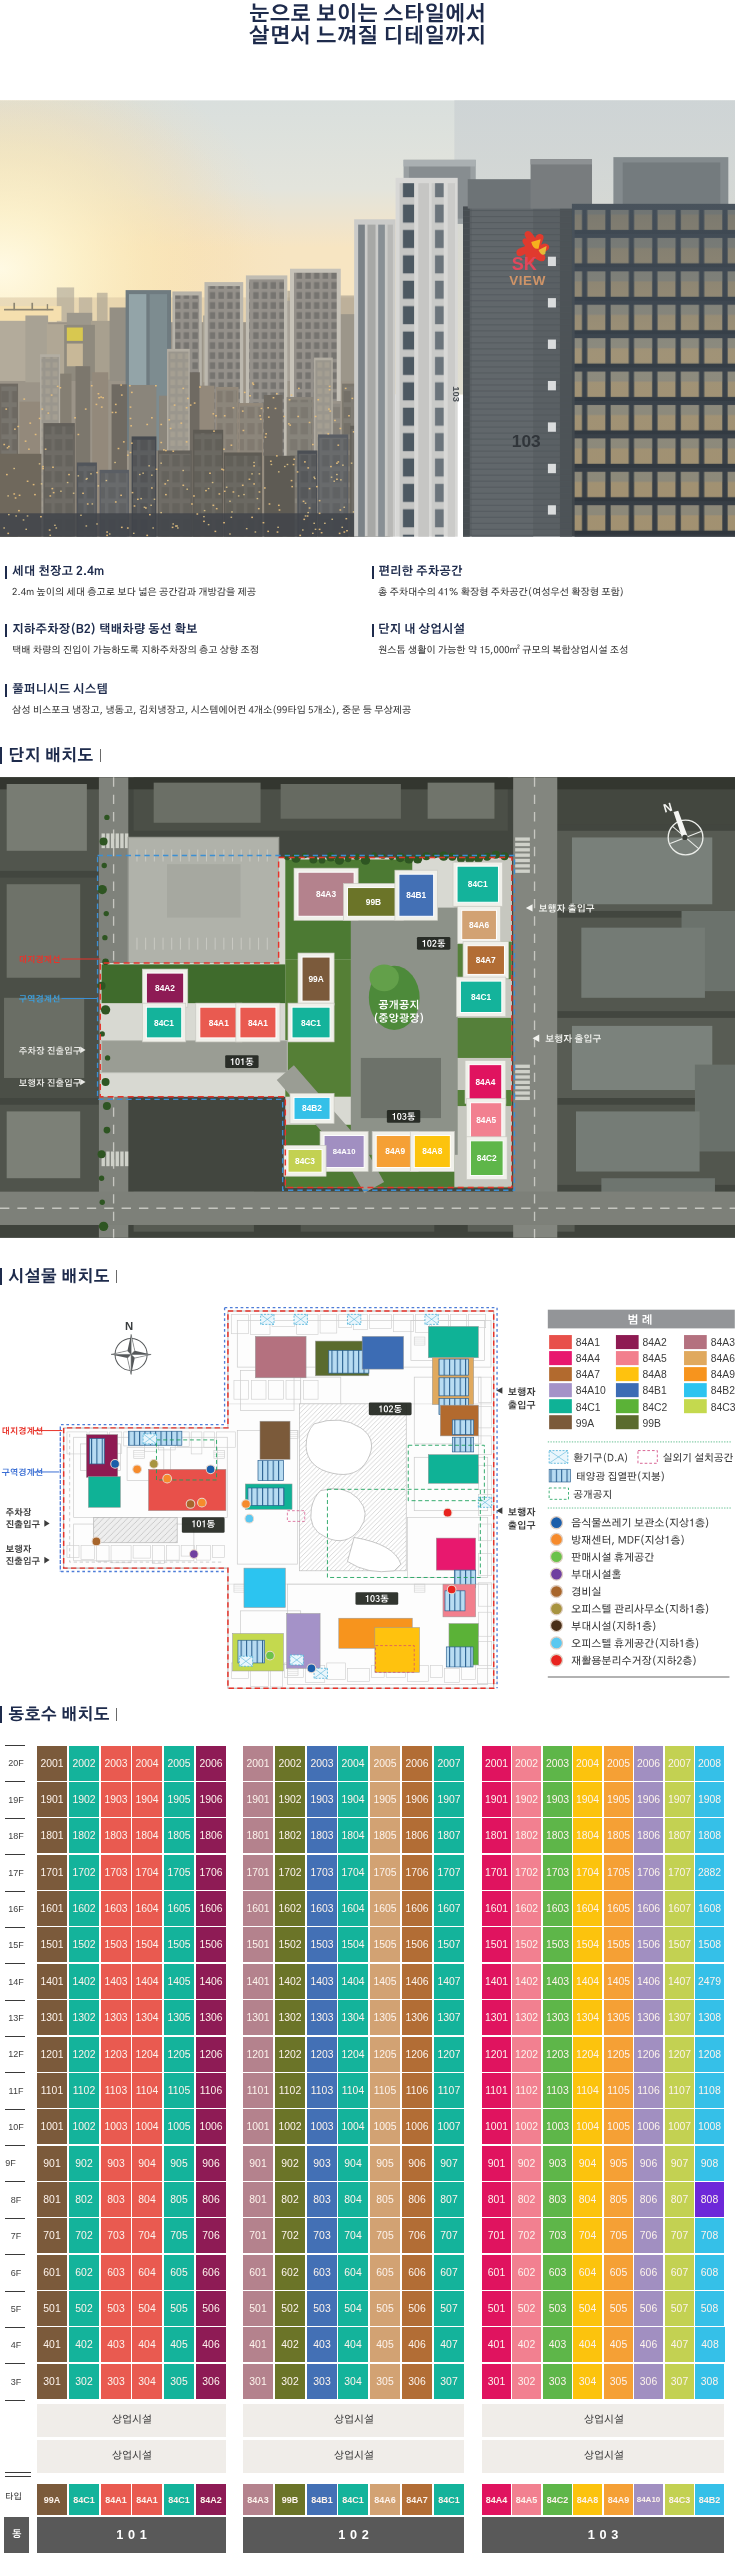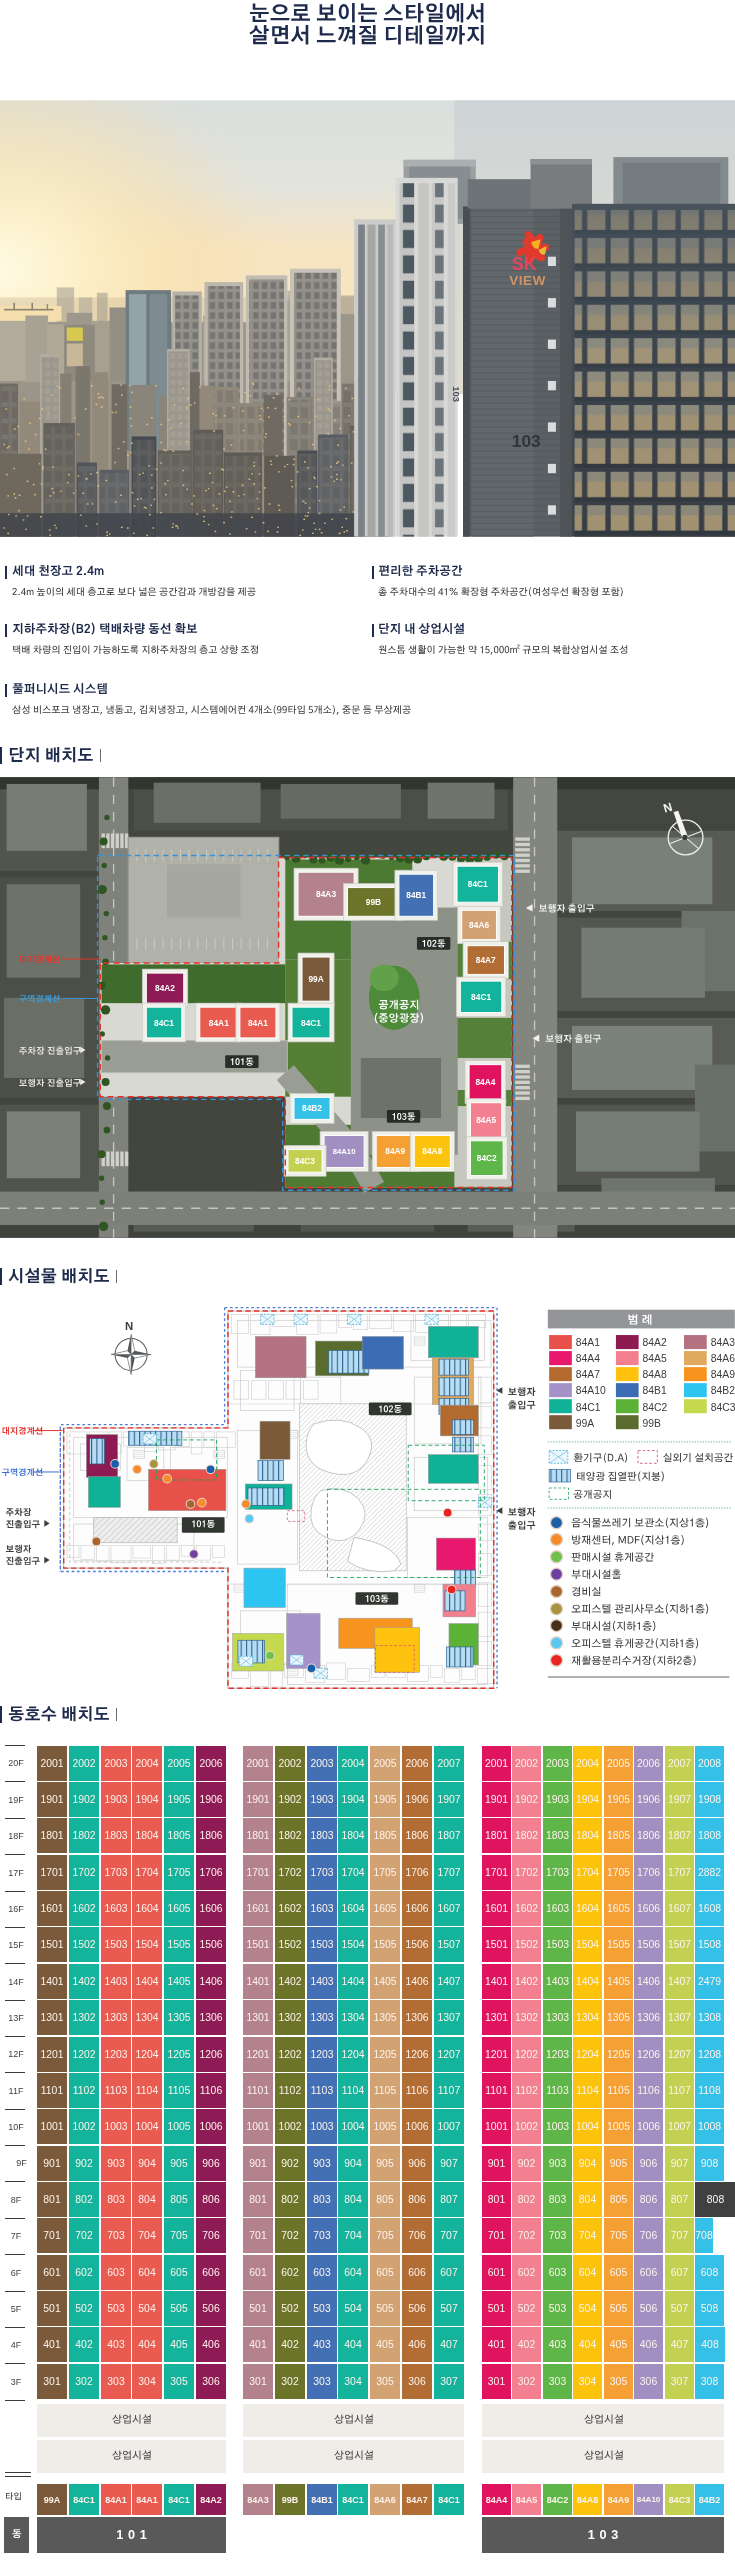--- a/index.html
+++ b/index.html
@@ -1947,21 +1947,21 @@
     <div class="abs" style="left:5.3px;top:1795px;width:21.4px;text-align:center;font-size:9px;color:#3f3f3f">19F</div>
     <div class="abs" style="left:5.3px;top:1831px;width:21.4px;text-align:center;font-size:9px;color:#3f3f3f">18F</div>
     <div class="abs" style="left:5.3px;top:1868px;width:21.4px;text-align:center;font-size:9px;color:#3f3f3f">17F</div>
     <div class="abs" style="left:5.3px;top:1904px;width:21.4px;text-align:center;font-size:9px;color:#3f3f3f">16F</div>
     <div class="abs" style="left:5.3px;top:1940px;width:21.4px;text-align:center;font-size:9px;color:#3f3f3f">15F</div>
     <div class="abs" style="left:5.3px;top:1977px;width:21.4px;text-align:center;font-size:9px;color:#3f3f3f">14F</div>
     <div class="abs" style="left:5.3px;top:2013px;width:21.4px;text-align:center;font-size:9px;color:#3f3f3f">13F</div>
     <div class="abs" style="left:5.3px;top:2049px;width:21.4px;text-align:center;font-size:9px;color:#3f3f3f">12F</div>
     <div class="abs" style="left:5.3px;top:2086px;width:21.4px;text-align:center;font-size:9px;color:#3f3f3f">11F</div>
     <div class="abs" style="left:5.3px;top:2122px;width:21.4px;text-align:center;font-size:9px;color:#3f3f3f">10F</div>
-    <div class="abs" style="left:5.3px;top:2158px;width:21.4px;text-align:right;font-size:9px;color:#3f3f3f">9F</div>
+    <div class="abs" style="left:5.3px;top:2158px;width:21.4px;text-align:left;font-size:9px;color:#3f3f3f">9F</div>
     <div class="abs" style="left:5.3px;top:2195px;width:21.4px;text-align:center;font-size:9px;color:#3f3f3f">8F</div>
     <div class="abs" style="left:5.3px;top:2231px;width:21.4px;text-align:center;font-size:9px;color:#3f3f3f">7F</div>
     <div class="abs" style="left:5.3px;top:2268px;width:21.4px;text-align:center;font-size:9px;color:#3f3f3f">6F</div>
     <div class="abs" style="left:5.3px;top:2304px;width:21.4px;text-align:center;font-size:9px;color:#3f3f3f">5F</div>
     <div class="abs" style="left:5.3px;top:2340px;width:21.4px;text-align:center;font-size:9px;color:#3f3f3f">4F</div>
     <div class="abs" style="left:5.3px;top:2377px;width:21.4px;text-align:center;font-size:9px;color:#3f3f3f">3F</div>
 <div class="cellnum" style="left:37px;top:1746px;width:30px;height:35px;background:#7b5a3b">2001</div>
     <div class="cellnum" style="left:69px;top:1746px;width:30px;height:35px;background:#14b39b">2002</div>
     <div class="cellnum" style="left:101px;top:1746px;width:30px;height:35px;background:#e95a50">2003</div>
     <div class="cellnum" style="left:132px;top:1746px;width:30px;height:35px;background:#e95a50">2004</div>
@@ -2291,29 +2291,29 @@
     <div class="cellnum" style="left:634px;top:2146px;width:29px;height:35px;background:#a18fc1">906</div>
     <div class="cellnum" style="left:665px;top:2146px;width:29px;height:35px;background:#c3d152">907</div>
     <div class="cellnum" style="left:695px;top:2146px;width:29px;height:35px;background:#35c0e8">908</div>
     <div class="cellnum" style="left:482px;top:2182px;width:29px;height:35px;background:#e0135f">801</div>
     <div class="cellnum" style="left:512px;top:2182px;width:29px;height:35px;background:#f28090">802</div>
     <div class="cellnum" style="left:543px;top:2182px;width:29px;height:35px;background:#5eb649">803</div>
     <div class="cellnum" style="left:573px;top:2182px;width:29px;height:35px;background:#fcc30d">804</div>
     <div class="cellnum" style="left:604px;top:2182px;width:29px;height:35px;background:#f5a035">805</div>
     <div class="cellnum" style="left:634px;top:2182px;width:29px;height:35px;background:#a18fc1">806</div>
     <div class="cellnum" style="left:665px;top:2182px;width:29px;height:35px;background:#c3d152">807</div>
-    <div class="cellnum" style="left:695px;top:2182px;width:41px;height:35px;background:#404040">808</div>
+    <div class="cellnum" style="left:695px;top:2182px;width:29px;height:35px;background:#6d28d9">808</div>
     <div class="cellnum" style="left:482px;top:2218px;width:29px;height:35px;background:#e0135f">701</div>
     <div class="cellnum" style="left:512px;top:2218px;width:29px;height:35px;background:#f28090">702</div>
     <div class="cellnum" style="left:543px;top:2218px;width:29px;height:35px;background:#5eb649">703</div>
     <div class="cellnum" style="left:573px;top:2218px;width:29px;height:35px;background:#fcc30d">704</div>
     <div class="cellnum" style="left:604px;top:2218px;width:29px;height:35px;background:#f5a035">705</div>
     <div class="cellnum" style="left:634px;top:2218px;width:29px;height:35px;background:#a18fc1">706</div>
     <div class="cellnum" style="left:665px;top:2218px;width:29px;height:35px;background:#c3d152">707</div>
-    <div class="cellnum" style="left:695px;top:2218px;width:18px;height:35px;background:#35c0e8">708</div>
+    <div class="cellnum" style="left:695px;top:2218px;width:29px;height:35px;background:#35c0e8">708</div>
     <div class="cellnum" style="left:482px;top:2255px;width:29px;height:35px;background:#e0135f">601</div>
     <div class="cellnum" style="left:512px;top:2255px;width:29px;height:35px;background:#f28090">602</div>
     <div class="cellnum" style="left:543px;top:2255px;width:29px;height:35px;background:#5eb649">603</div>
     <div class="cellnum" style="left:573px;top:2255px;width:29px;height:35px;background:#fcc30d">604</div>
     <div class="cellnum" style="left:604px;top:2255px;width:29px;height:35px;background:#f5a035">605</div>
     <div class="cellnum" style="left:634px;top:2255px;width:29px;height:35px;background:#a18fc1">606</div>
     <div class="cellnum" style="left:665px;top:2255px;width:29px;height:35px;background:#c3d152">607</div>
     <div class="cellnum" style="left:695px;top:2255px;width:29px;height:35px;background:#35c0e8">608</div>
     <div class="cellnum" style="left:482px;top:2291px;width:29px;height:35px;background:#e0135f">501</div>
     <div class="cellnum" style="left:512px;top:2291px;width:29px;height:35px;background:#f28090">502</div>
@@ -2429,14 +2429,15 @@
     <div class="cellnum" style="left:634px;top:2484px;width:29px;height:31px;background:#a18fc1;font-size:8px;font-weight:bold">84A10</div>
     <div class="cellnum" style="left:665px;top:2484px;width:29px;height:31px;background:#c3d152;font-size:9px;font-weight:bold">84C3</div>
     <div class="cellnum" style="left:695px;top:2484px;width:29px;height:31px;background:#35c0e8;font-size:9px;font-weight:bold">84B2</div>
 <div class="abs" style="left:4px;top:2517px;width:25px;height:36px;background:#595959"></div>
     <svg style="position:absolute;left:11.6px;top:2529px;overflow:visible" width="10.7" height="12" viewBox="0 0 16 18">
       <g fill="#ffffff" transform="translate(0 12.3)">
         <use href="#b44" transform="translate(0.0 0.0) scale(0.01416)"></use>
       </g>
     </svg>
 <div class="abs" style="left:37px;top:2517px;width:189px;height:36px;background:#595959;display:flex;align-items:center;justify-content:center;color:#fff;font-size:12.7px;font-weight:bold;letter-spacing:4.7px;text-indent:4.7px">101</div>
+    <div class="abs" style="left:243px;top:2517px;width:221px;height:36px;background:#595959;display:flex;align-items:center;justify-content:center;color:#fff;font-size:12.7px;font-weight:bold;letter-spacing:4.7px;text-indent:4.7px">102</div>
     <div class="abs" style="left:482px;top:2517px;width:242px;height:36px;background:#595959;display:flex;align-items:center;justify-content:center;color:#fff;font-size:12.7px;font-weight:bold;letter-spacing:4.7px;text-indent:4.7px">103</div>
   </div>
 
 </body></html>

